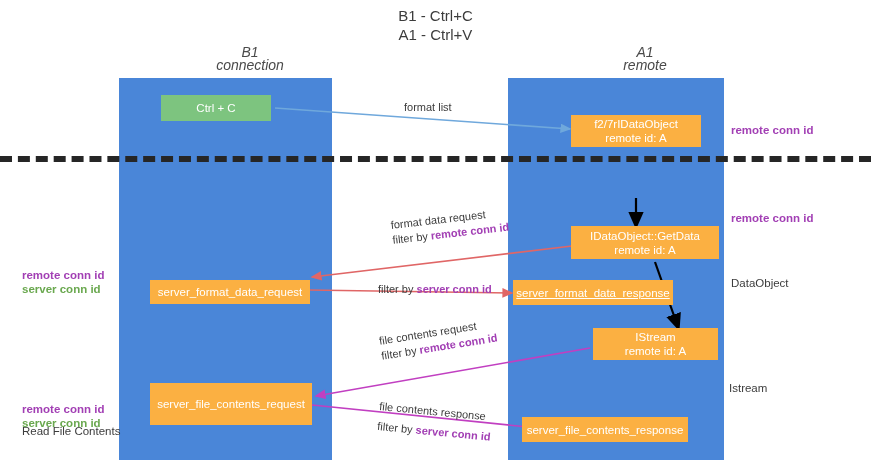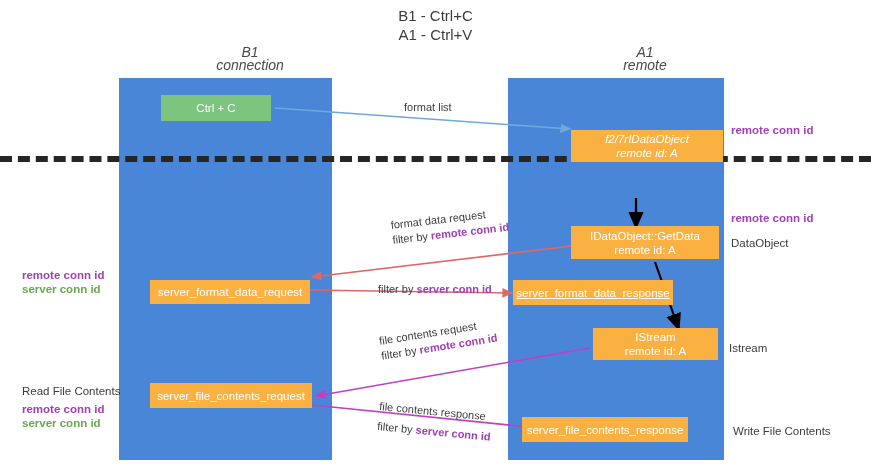--- a/index.html
+++ b/index.html
@@ -75,21 +75,21 @@
 
   
   .annot {
     font-size: 11.5px;
     line-height: 15px;
     white-space: pre-line;
   }
   .annot.bold { font-weight: bold; }
   .purple { color: #a23fb4; }
   .green-t { color: #6aa84f; }
-  .dark   { color: #3c3c3c; }
+  .dark   { color: #3c3c3c; margin-top: 40px; }
 
   
   .elabel {
     font-size: 11px;
     line-height: 15px;
     color: #3c3c3c;
     white-space: nowrap;
   }
   .elabel b { font-weight: bold; }
   .elabel .purple { color: #a23fb4; }
@@ -144,35 +144,35 @@
 
     <line x1="590" y1="348" x2="316" y2="396" stroke="#c13fc1" stroke-width="1.6" marker-end="url(#ar-mag)"></line>
 
     <line x1="312" y1="405" x2="548" y2="429" stroke="#c13fc1" stroke-width="1.6" marker-end="url(#ar-mag)"></line>
   </svg>
 
   <div class="abs" id="divider"></div>
 
   <div class="abs node green" style="left:161px; top:95px; width:110px; height:26px;">Ctrl + C</div>
 
-  <div class="abs node orange" style="left:571px; top:130px; width:152px; height:32px;font-style:italic;">f2/7rIDataObject
+  <div class="abs node orange" style="left:571px; top:115px; width:130px; height:32px;">f2/7rIDataObject
 remote id: A</div>
 
 
   <div class="abs node orange" style="left:571px; top:226px; width:148px; height:33px;">IDataObject::GetData
 remote id: A</div>
 
   <div class="abs node orange" style="left:150px; top:280px; width:160px; height:21px;">server_format_data_request</div>
 
   <div class="abs node orange" style="left:513px; top:280px; width:160px; height:25px;text-decoration:underline;">server_format_data_response</div>
 
   <div class="abs node orange" style="left:593px; top:328px; width:125px; height:32px;">IStream
 remote id: A</div>
 
-  <div class="abs node orange" style="left:150px; top:383px; width:162px; height:25px;">server_file_contents_request</div>
+  <div class="abs node orange" style="left:150px; top:383px; width:162px; height:42px;">server_file_contents_request</div>
 
   <div class="abs node orange" style="left:522px; top:417px; width:166px; height:25px;">server_file_contents_response</div>
 
   <div class="abs elabel" style="left:384px; top:100px;margin-left:20px;">format list</div>
 
   <div class="abs elabel" style="left:390px; top:218px; transform:rotate(-6.5deg); transform-origin:left top;">
     <div>format data request</div>
     <div><span>filter by </span><b class="purple">remote conn id</b></div>
   </div>
 

